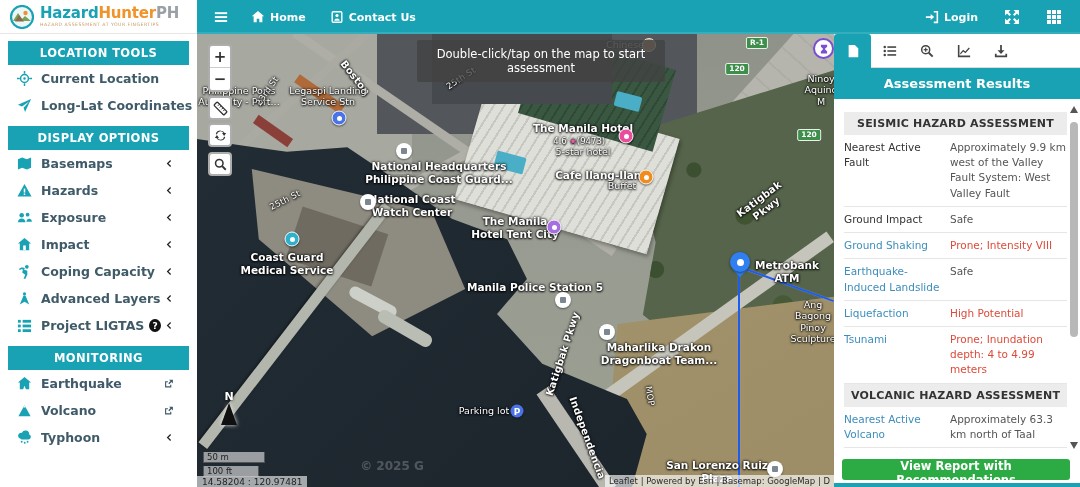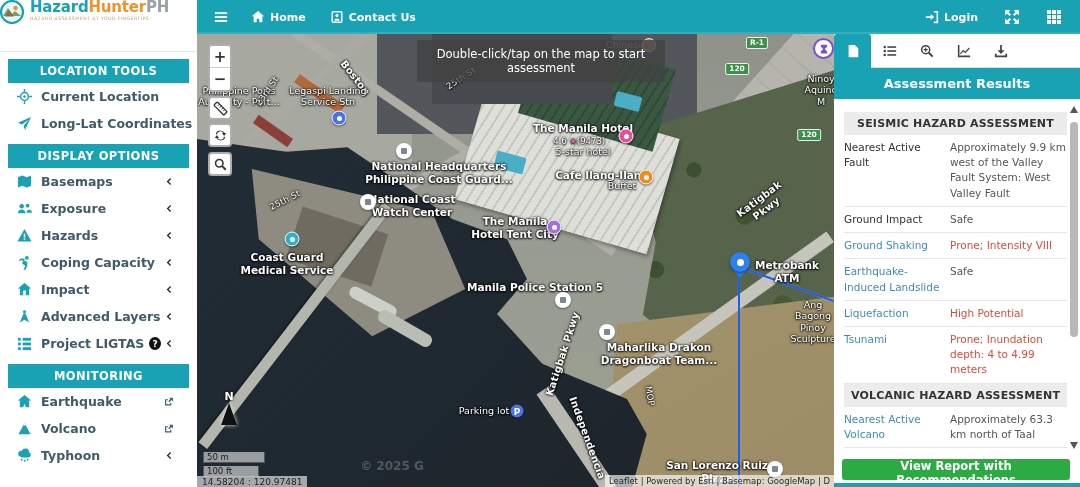--- a/index.html
+++ b/index.html
@@ -5,21 +5,21 @@
   * { box-sizing: border-box; margin:0; padding:0; }
   html,body { width:1080px; height:487px; overflow:hidden; background:#fff;
     font-family:"DejaVu Sans","Liberation Sans",sans-serif; }
   #app { position:relative; width:1080px; height:487px; overflow:hidden; }
 
   .icon { display:inline-block; line-height:0; }
   .icon svg { width:100%; height:100%; display:block; fill:currentColor; }
 
   
   #sidebar { position:absolute; left:0; top:0; width:197px; height:487px; background:#fff; z-index:30; }
-  #logo-row { height:52px; display:flex; align-items:flex-start; border-bottom:1px solid #e6e6e6; }
+  #logo-row { height:34px; display:flex; align-items:center; padding-left:10px; border-bottom:1px solid #e6e6e6; }
   #logo-mark { width:24px; height:24px; margin-right:6px; }
   #logo-text { display:flex; flex-direction:column; line-height:1; }
   #logo-title { font-size:15px; font-weight:bold; letter-spacing:-0.2px; }
   #logo-title .t { color:var(--teal,#18a2b3); }
   #logo-title .o { color:#f0932b; }
   #logo-title .g { color:#9aa0a6; }
   #logo-tagline { font-size:4.6px; color:#c9a06a; letter-spacing:0.5px; margin-top:2px; }
   .side-header { margin:7px 8px 0 8px; height:24px; background:var(--teal,#18a2b3);
     color:#fff; font-size:11.5px; font-weight:bold; letter-spacing:0.4px;
     display:flex; align-items:center; justify-content:center; }
@@ -178,71 +178,71 @@
           <span class="lbl">Basemaps</span>
           <span class="icon chev">
             <svg viewBox="0 0 16 16">
               <path d="M11 1.8 4.8 8l6.2 6.2 1.6-1.6L8 8l4.6-4.6z"></path>
             </svg>
           </span>
         </div>
         <div class="side-item">
           <span class="icon">
             <svg viewBox="0 0 16 16">
+              <path d="M8 1 15.5 14.5H.5z"></path>
+              <rect x="7.2" y="6" width="1.6" height="4.2" fill="#fff"></rect>
+              <rect x="7.2" y="11.2" width="1.6" height="1.6" fill="#fff"></rect>
+            </svg>
+          </span>
+          <span class="lbl">Hazards</span>
+          <span class="icon chev">
+            <svg viewBox="0 0 16 16">
+              <path d="M11 1.8 4.8 8l6.2 6.2 1.6-1.6L8 8l4.6-4.6z"></path>
+            </svg>
+          </span>
+        </div>
+        <div class="side-item">
+          <span class="icon">
+            <svg viewBox="0 0 16 16">
               <circle cx="5" cy="5.5" r="2.4"></circle>
               <circle cx="11.3" cy="5" r="2"></circle>
               <path d="M1 13c0-2.6 1.8-4 4-4s4 1.4 4 4z"></path>
               <path d="M10 12.6c.2-2.2 1.3-3.4 3-3.4 1.6 0 2.8 1.1 2.9 3.4z"></path>
             </svg>
           </span>
           <span class="lbl">Exposure</span>
           <span class="icon chev">
             <svg viewBox="0 0 16 16">
               <path d="M11 1.8 4.8 8l6.2 6.2 1.6-1.6L8 8l4.6-4.6z"></path>
             </svg>
           </span>
         </div>
         <div class="side-item">
           <span class="icon">
             <svg viewBox="0 0 16 16">
-              <path d="M8 1 15.5 14.5H.5z"></path>
-              <rect x="7.2" y="6" width="1.6" height="4.2" fill="#fff"></rect>
-              <rect x="7.2" y="11.2" width="1.6" height="1.6" fill="#fff"></rect>
-            </svg>
-          </span>
-          <span class="lbl">Hazards</span>
+              <path d="M8 1 15 7h-2v7H3V7H1z"></path>
+              <rect x="6.6" y="9" width="2.8" height="5" fill="#fff"></rect>
+            </svg>
+          </span>
+          <span class="lbl">Impact</span>
           <span class="icon chev">
             <svg viewBox="0 0 16 16">
               <path d="M11 1.8 4.8 8l6.2 6.2 1.6-1.6L8 8l4.6-4.6z"></path>
             </svg>
           </span>
         </div>
         <div class="side-item">
           <span class="icon">
             <svg viewBox="0 0 16 16">
               <circle cx="10.5" cy="3" r="2"></circle>
               <path d="M6.5 5.5l4.5 1.8v4l-2 4.5H7l1.8-4.3L5.5 9z"></path>
               <path d="M2 5.5c1.8-2.4 5-2.4 6.5-.5L7 6.5C6 5.3 4 5.3 3.2 6.5z"></path>
             </svg>
           </span>
           <span class="lbl">Coping Capacity</span>
-          <span class="icon chev">
-            <svg viewBox="0 0 16 16">
-              <path d="M11 1.8 4.8 8l6.2 6.2 1.6-1.6L8 8l4.6-4.6z"></path>
-            </svg>
-          </span>
-        </div>
-        <div class="side-item">
-          <span class="icon">
-            <svg viewBox="0 0 16 16">
-              <path d="M8 1 15 7h-2v7H3V7H1z"></path>
-              <rect x="6.6" y="9" width="2.8" height="5" fill="#fff"></rect>
-            </svg>
-          </span>
-          <span class="lbl">Impact</span>
           <span class="icon chev">
             <svg viewBox="0 0 16 16">
               <path d="M11 1.8 4.8 8l6.2 6.2 1.6-1.6L8 8l4.6-4.6z"></path>
             </svg>
           </span>
         </div>
         <div class="side-item">
           <span class="icon">
             <svg viewBox="0 0 16 16">
               <circle cx="8" cy="3" r="1.7"></circle>

